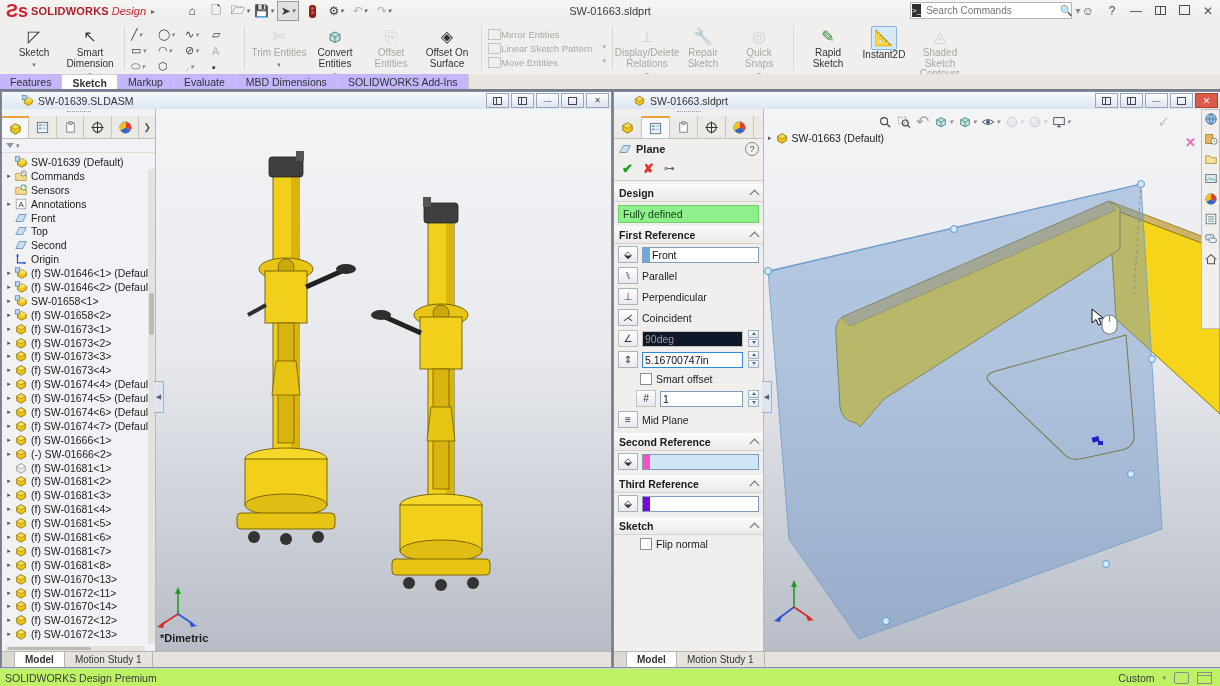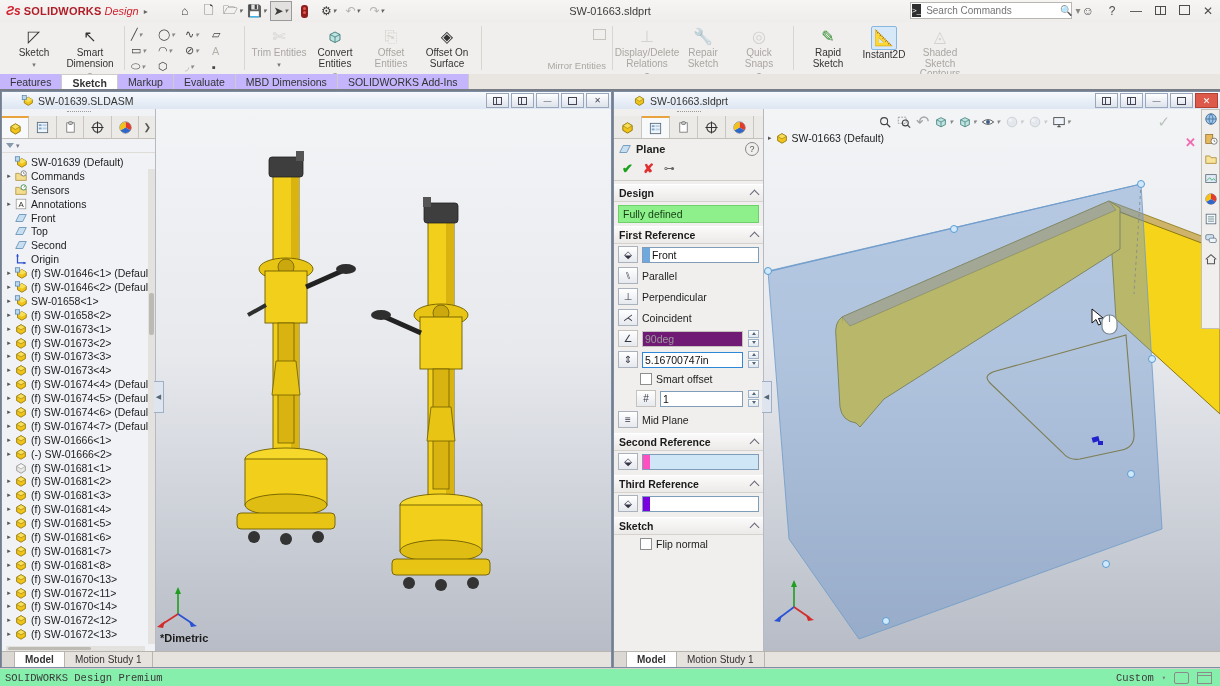--- a/index.html
+++ b/index.html
@@ -1,20 +1,20 @@
 <!DOCTYPE html>
 <html><head>
 <meta charset="utf-8">
 <style>
   html,body{margin:0;padding:0;background:#888;}
   .app{position:relative;width:1220px;height:686px;background:#f1efed;font-family:"Liberation Sans",sans-serif;overflow:hidden;color:#222;}
   
   .titlebar{position:absolute;left:0;top:0;width:1220px;height:22px;background:linear-gradient(#f7f5f3,#efedeb);display:flex;align-items:center;}
   .logo{display:flex;align-items:center;gap:3px;padding-left:6px;white-space:nowrap;}
-  .logo .mark{color:#d1212e;font-weight:bold;font-style:italic;font-size:12px;}
+  .logo .mark{color:#d1212e;font-weight:bold;font-size:18px;}
   .logo .name{color:#b01e28;font-weight:bold;font-size:11px;letter-spacing:.2px;}
   .logo .suffix{color:#d1212e;font-style:italic;font-size:11px;}
   .logo .fly{color:#666;font-size:8px;margin-left:2px;}
   .qat{display:flex;align-items:center;gap:2px;margin-left:26px;}
   .qbtn{display:flex;align-items:center;justify-content:center;height:18px;min-width:20px;border:1px solid transparent;color:#3b3b3b;font-size:12px;}
   .qbtn.sel{border:1px solid #9a9a9a;background:#e3e1df;}
   .qbtn .dd{font-size:7px;color:#666;margin-left:1px;}
   .qbtn.dis{color:#b5b2ae;}
   .tl-capsule{width:7px;height:13px;border-radius:3px;background:#8e1f1f;position:relative;}
   .tl-capsule i{position:absolute;left:2px;width:3px;height:3px;border-radius:50%;background:#e3574c;}
@@ -37,21 +37,21 @@
   .bigbtn .bicon{height:22px;display:flex;align-items:center;justify-content:center;font-size:16px;}
   .bigbtn .ddd{font-size:7px;color:#777;margin-top:1px;}
   .bigbtn.dis{color:#a9a6a2;}
   .bigbtn.dis .bicon{opacity:.4;}
   .bigbtn.hl .bicon{background:#d7e9f8;border:1px solid #86b7e0;border-radius:2px;padding:0 2px;}
   .sgrid{display:grid;grid-template-columns:repeat(4,26px);grid-auto-rows:15px;gap:1px;padding-top:2px;}
   .sgi{display:flex;align-items:center;font-size:11px;color:#444;}
   .sgi .dd{font-size:7px;color:#888;margin-left:1px;}
   .sgi.dis{color:#b5b2ae;}
   .stack3{display:flex;flex-direction:column;justify-content:flex-start;gap:3px;padding-top:4px;font-size:9.5px;color:#aaa7a3;width:118px;}
-  .stack3 .srow{display:flex;align-items:flex-end;gap:20px;white-space:nowrap;flex-direction:column;}
+  .stack3 .srow{display:flex;align-items:flex-start;gap:0;white-space:nowrap;}
   .stack3 .sic{width:11px;height:9px;border:1px solid #c7c4bf;}
   .stack3 .sdd{margin-left:auto;font-size:7px;}
   
   .tabrow{position:absolute;left:0;top:74px;width:1220px;height:15px;background:#e9e6e2;border-bottom:1px solid #cfccc7;display:flex;align-items:stretch;font-size:10.5px;}
   .rtab{padding:1px 10px 0;border-right:1px solid #cfccc7;color:#333;display:flex;align-items:center;background:#c4b5fd;}
   .rtab.active{background:#fff;font-weight:bold;border-top:1px solid #cfccc7;}
   
   .workspace{position:absolute;left:0;top:89px;width:1220px;height:579px;background:#787d88;}
   .win{position:absolute;border:1px solid #7d8da3;background:#eceef1;}
   .wtitle{height:17px;background:linear-gradient(#f6f9fd,#dde6f2);border-bottom:1px solid #aab6c8;display:flex;align-items:center;font-size:10.5px;color:#333;padding-left:19px;gap:4px;}
@@ -112,34 +112,34 @@
   .sect .car{margin-left:auto;width:6px;height:6px;border-left:1px solid #667;border-top:1px solid #667;transform:rotate(45deg);margin-top:3px;}
   .msgbody{margin:3px 4px;background:#8ef08a;border:1px solid #6ed06a;padding:2px 4px;color:#143d14;}
   .prow{display:flex;align-items:center;gap:4px;padding:2px 4px;}
   .rowic{width:18px;height:15px;border:1px solid #aab2be;background:linear-gradient(#ffffff,#e6e9ee);display:flex;align-items:center;justify-content:center;flex:none;font-size:10px;color:#334;}
   .rowic.flat{border-color:#c5c2bd;}
   .selbox{flex:1;height:14px;border:1px solid #7f9db9;background:#fff;display:flex;align-items:center;overflow:hidden;}
   .selbox .mark{width:7px;align-self:stretch;flex:none;}
   .selbox .val{padding-left:2px;font-size:10.5px;color:#111;}
   .selbox.active-sel{background:#cfe6f7;}
   .inbox{flex:1;height:14px;border:1px solid #7f9db9;background:#fff;display:flex;align-items:center;padding-left:2px;font-size:10.5px;color:#111;}
-  .inbox.dis{background:#701a75;color:#9a9a9a;border-color:#c5c2bd;}
+  .inbox.dis{background:#0f172a;color:#9a9a9a;border-color:#c5c2bd;}
   .inbox.focus{border:1px solid #2f87d7;}
   .spin{width:11px;flex:none;display:flex;flex-direction:column;gap:1px;margin-left:1px;}
   .spin i{height:6px;border:1px solid #9fb3c8;background:linear-gradient(#fff,#dfe7f0);display:block;position:relative;}
   .spin i:after{content:"";position:absolute;left:3px;top:1px;border-left:2px solid transparent;border-right:2px solid transparent;}
   .spin .up:after{border-bottom:3px solid #567;}
   .spin .dn:after{border-top:3px solid #567;}
   .chkrow{display:flex;align-items:center;gap:4px;padding:3px 4px 3px 26px;}
   .chk{width:10px;height:10px;border:1px solid #8e8e8e;background:#fff;flex:none;}
   .lbl{color:#1c1c1c;}
   
   .taskpane{position:absolute;right:0;top:20px;width:17px;height:216px;background:#f0efed;border:1px solid #c3c0ba;display:flex;flex-direction:column;align-items:center;padding-top:2px;gap:6px;z-index:8;}
   
-  .statusbar{position:absolute;left:0;top:668px;width:1220px;height:18px;background:#86efac;border-top:1px solid #d5d2ce;display:flex;align-items:center;font-size:10.5px;color:#3b3b3b;font-family:Liberation Mono, monospace;}
+  .statusbar{position:absolute;left:0;top:668px;width:1220px;height:18px;background:#bef264;border-top:1px solid #d5d2ce;display:flex;align-items:center;font-size:10.5px;color:#3b3b3b;}
   .statusbar .sl{padding-left:5px;}
   .statusbar .sr{margin-left:auto;display:flex;align-items:center;gap:8px;padding-right:8px;}
   .statusbar .sdd{font-size:7px;color:#777;}
   .sic-tag{width:13px;height:10px;border:1px solid #8a8a8a;border-radius:2px;position:relative;}
   .sic-pane{width:13px;height:10px;border:1px solid #8a8a8a;}
   .sic-pane:after{content:"";display:block;border-top:1px solid #8a8a8a;margin-top:2px;}
   .defs-hide{position:absolute;width:0;height:0;overflow:hidden;}
 </style>
 </head>
 <body>

